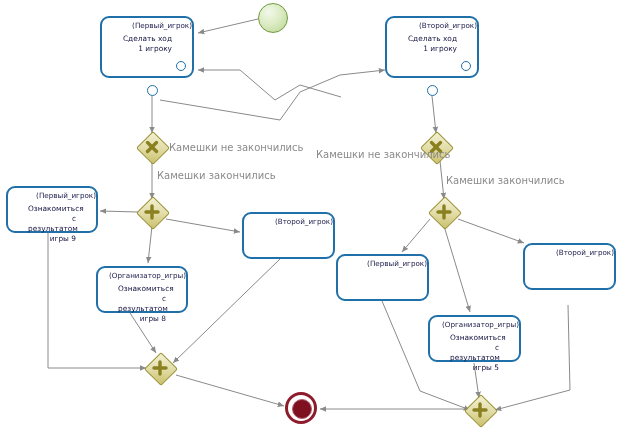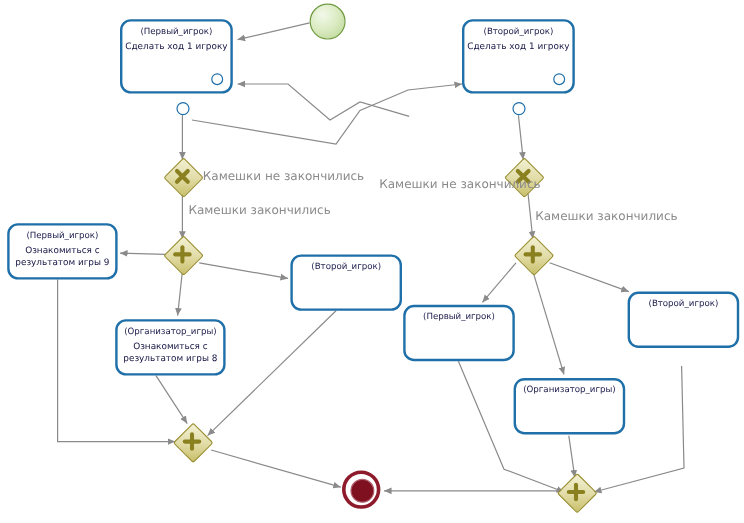--- a/index.html
+++ b/index.html
@@ -22,37 +22,37 @@
     left: 0; top: 0;
     width: 620px;
     height: 436px;
   }
   .task {
     position: absolute;
     box-sizing: border-box;
     border: 2px solid #1f6fa8;
     border-radius: 9px;
     background: #ffffff;
-    text-align: center;
+    text-align: right;
     color: #1a1a3a;
     padding-top: 3px;
     z-index: 4;
   }
   .task .lane {
     font-size: 7.2px;
     line-height: 10px;
     color: #1a1a4a;
     white-space: nowrap;
   }
   .task .tname {
     font-size: 7.4px;
     line-height: 10px;
     color: #131342;
     margin-top: 3px;
-    padding: 0 2px;
+    padding: 0 20px;
   }
   .task .loopmark {
     position: absolute;
     right: 6px;
     bottom: 5px;
     width: 8px;
     height: 8px;
     border: 1.6px solid #1f6fa8;
     border-radius: 50%;
   }
@@ -230,20 +230,21 @@
   <div class="task" style="left:242px; top:212px; width:93px; height:47px;">
     <div class="lane">(Второй_игрок)</div>
   </div>
 
   <div class="task" style="left:336px; top:254px; width:93px; height:47px;">
     <div class="lane">(Первый_игрок)</div>
   </div>
 
   <div class="task" style="left:428px; top:315px; width:93px; height:47px;">
     <div class="lane">(Организатор_игры)</div>
+    <div class="tname">Ознакомиться с результатом игры 5</div>
   </div>
 
   <div class="task" style="left:523px; top:243px; width:93px; height:47px;">
     <div class="lane">(Второй_игрок)</div>
   </div>
 
   <div class="gw" style="left:146px; top:354px;">
     <div class="dia"></div>
     <svg class="mark" viewBox="0 0 28 28">
       <g stroke="#8a8020" stroke-width="3.4" stroke-linecap="round">

